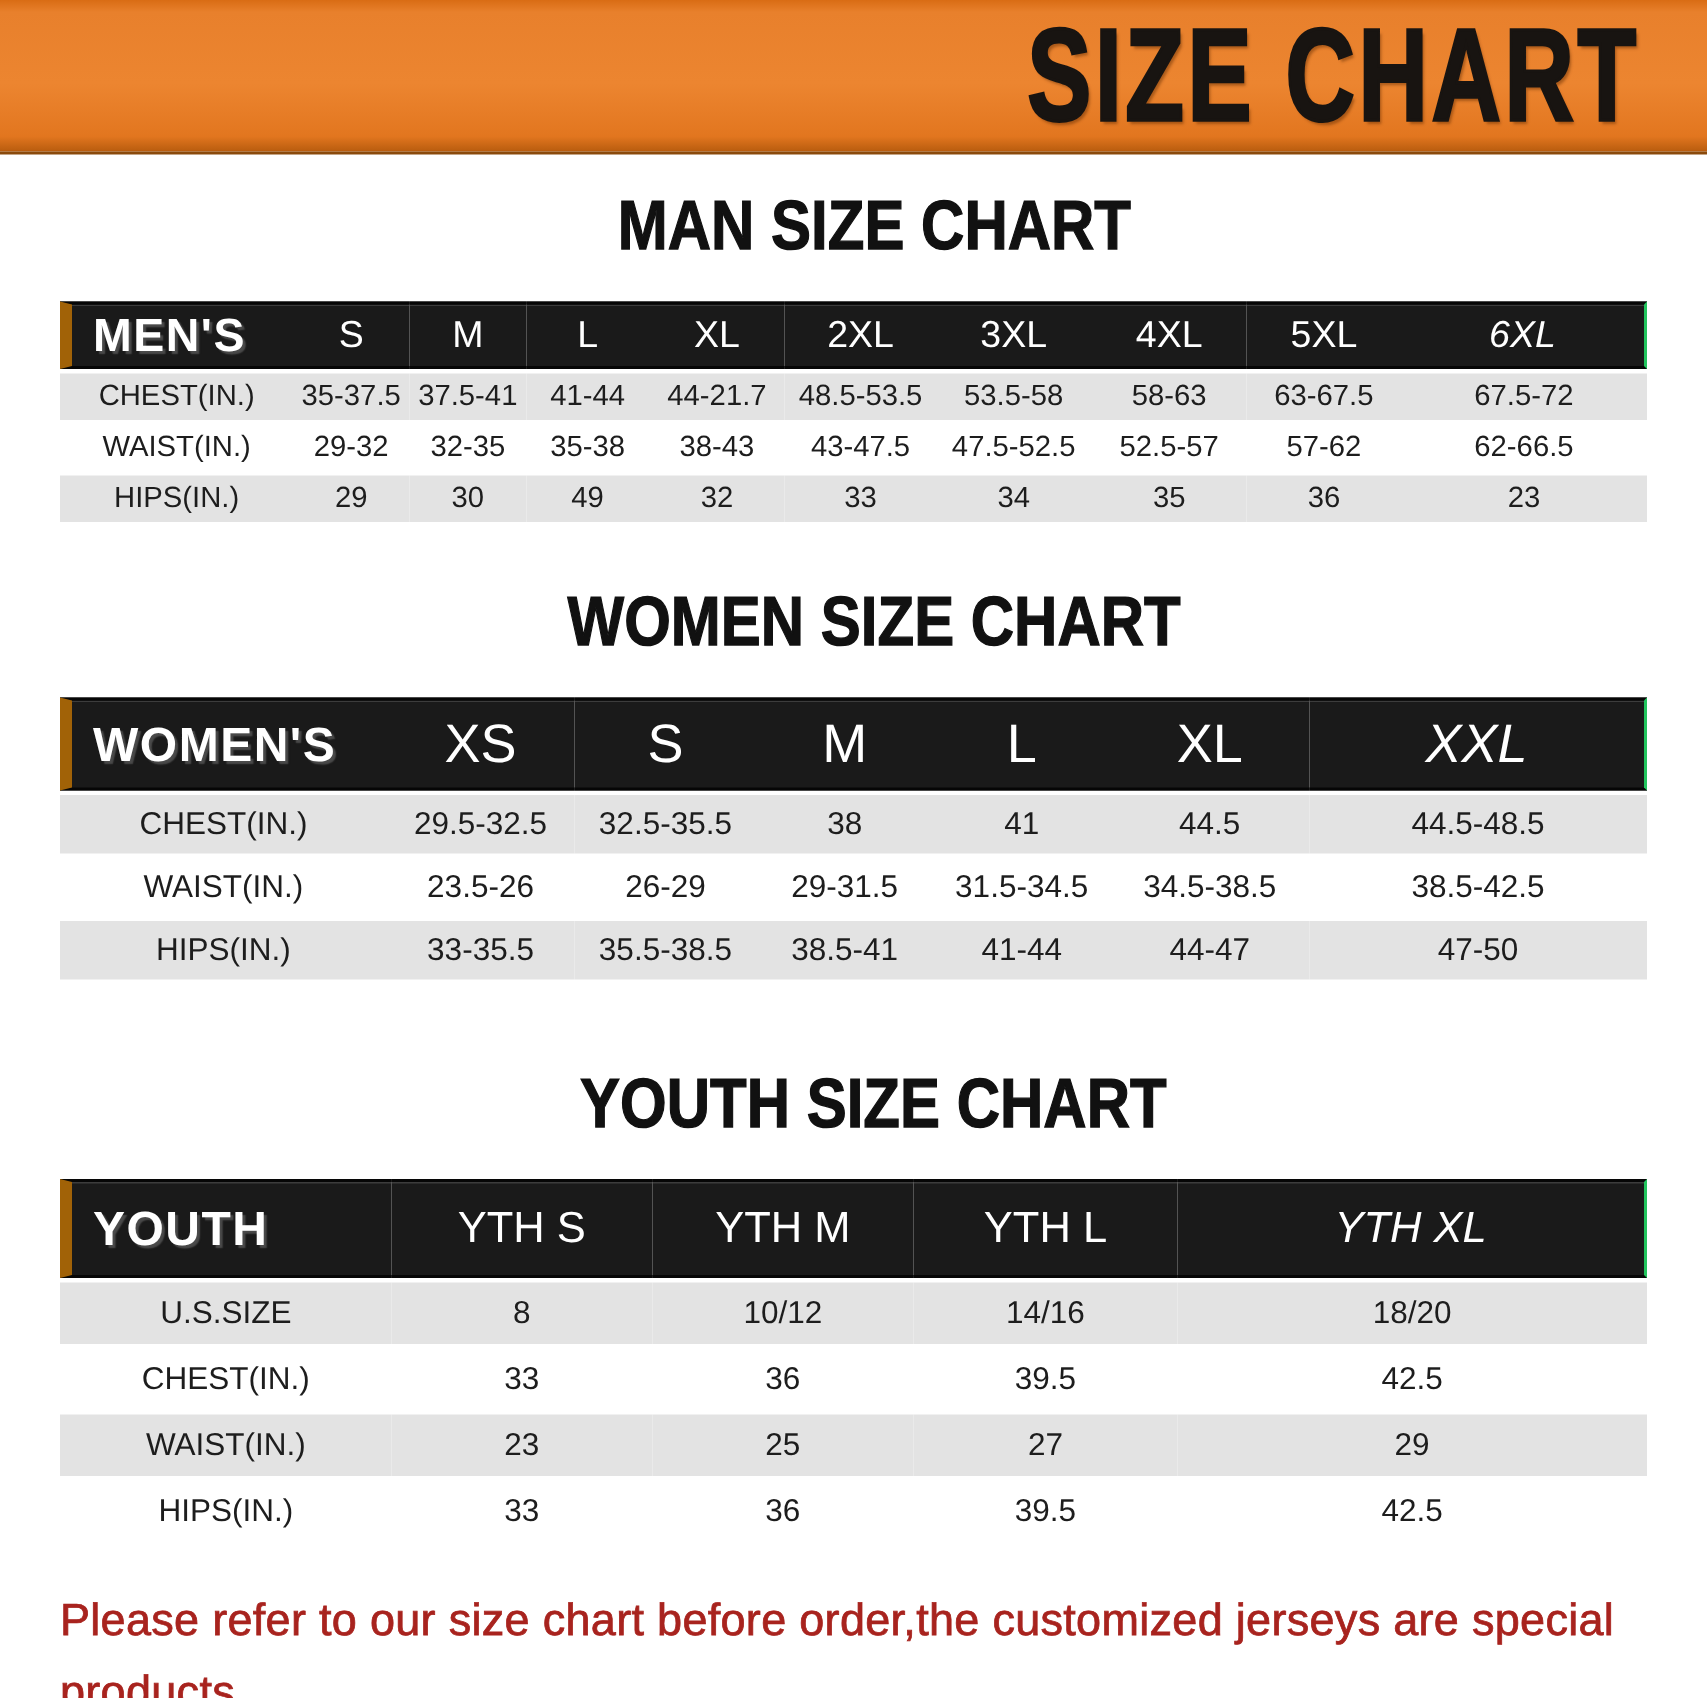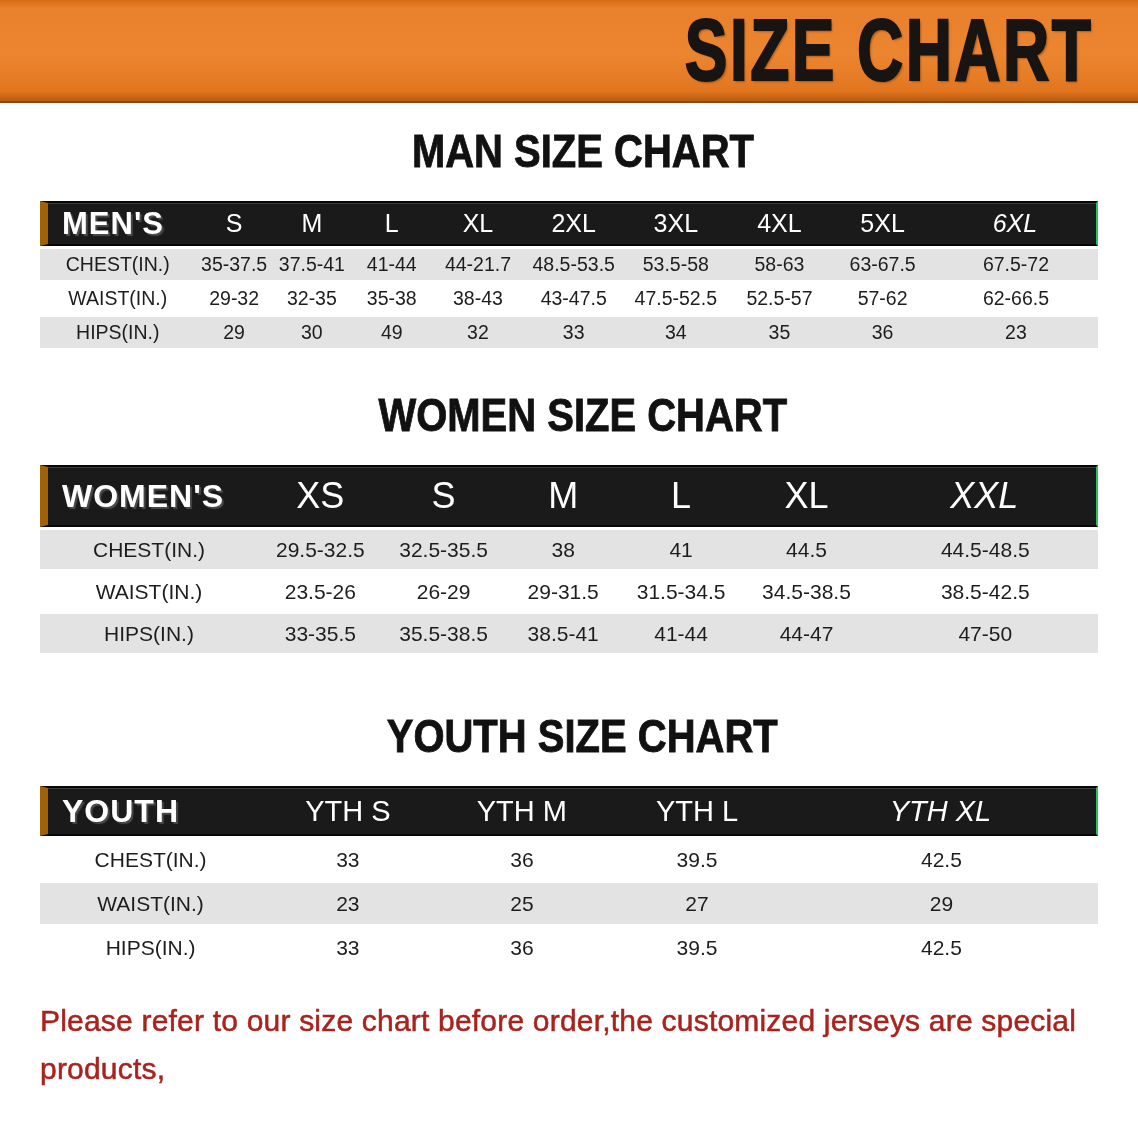--- a/index.html
+++ b/index.html
@@ -83,21 +83,21 @@
   tr.plain  td { background:#ffffff; }
 
   .sec-men  th { height:45px; font-size:25px; }
   .sec-men  th.corner { font-size:31px; }
   .sec-men  td { height:31px; font-size:19.5px; }
 
   .sec-women th { height:62px; font-size:36px; }
   .sec-women th.corner { font-size:32px;margin-left:12px; }
   .sec-women td { height:39px; font-size:21px; }
 
-  .sec-youth th { height:50px; font-size:29px; }
+  .sec-youth th { height:66px; font-size:29px; }
   .sec-youth th.corner { font-size:32px; }
   .sec-youth td { height:41px; font-size:21px; }
 
   
   .disclaimer {
     margin:26px 0 0 40px;
     color:#a8231e;
     font-size:30px;
     line-height:48px;
     letter-spacing:0.2px;
@@ -250,20 +250,27 @@
     <thead>
       <tr>
         <th class="corner">YOUTH</th>
         <th>YTH S</th>
         <th>YTH M</th>
         <th>YTH L</th>
         <th class="last">YTH XL</th>
       </tr>
     </thead>
     <tbody>
+      <tr class="stripe">
+        <td>U.S.SIZE</td>
+        <td>8</td>
+        <td>10/12</td>
+        <td>14/16</td>
+        <td>18/20</td>
+      </tr>
       <tr class="plain">
         <td>CHEST(IN.)</td>
         <td>33</td>
         <td>36</td>
         <td>39.5</td>
         <td>42.5</td>
       </tr>
       <tr class="stripe">
         <td>WAIST(IN.)</td>
         <td>23</td>

